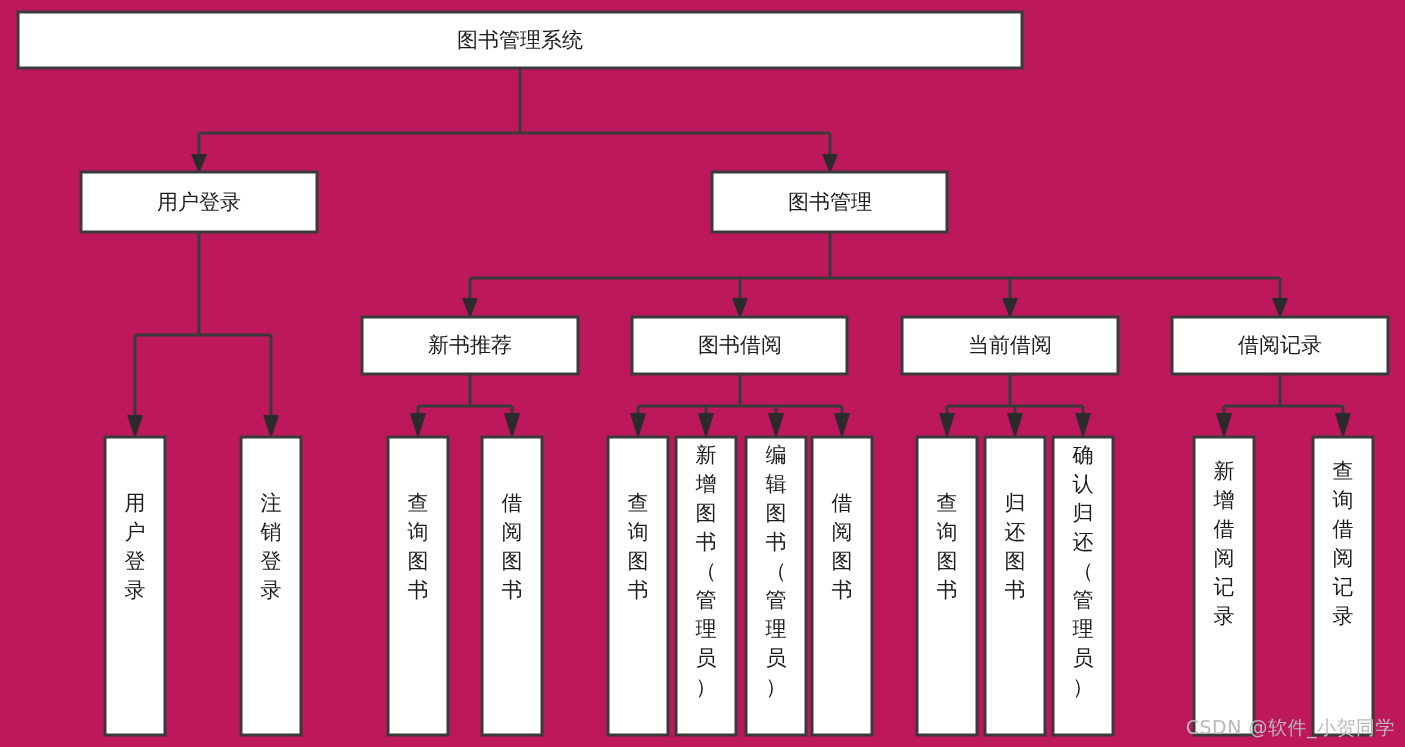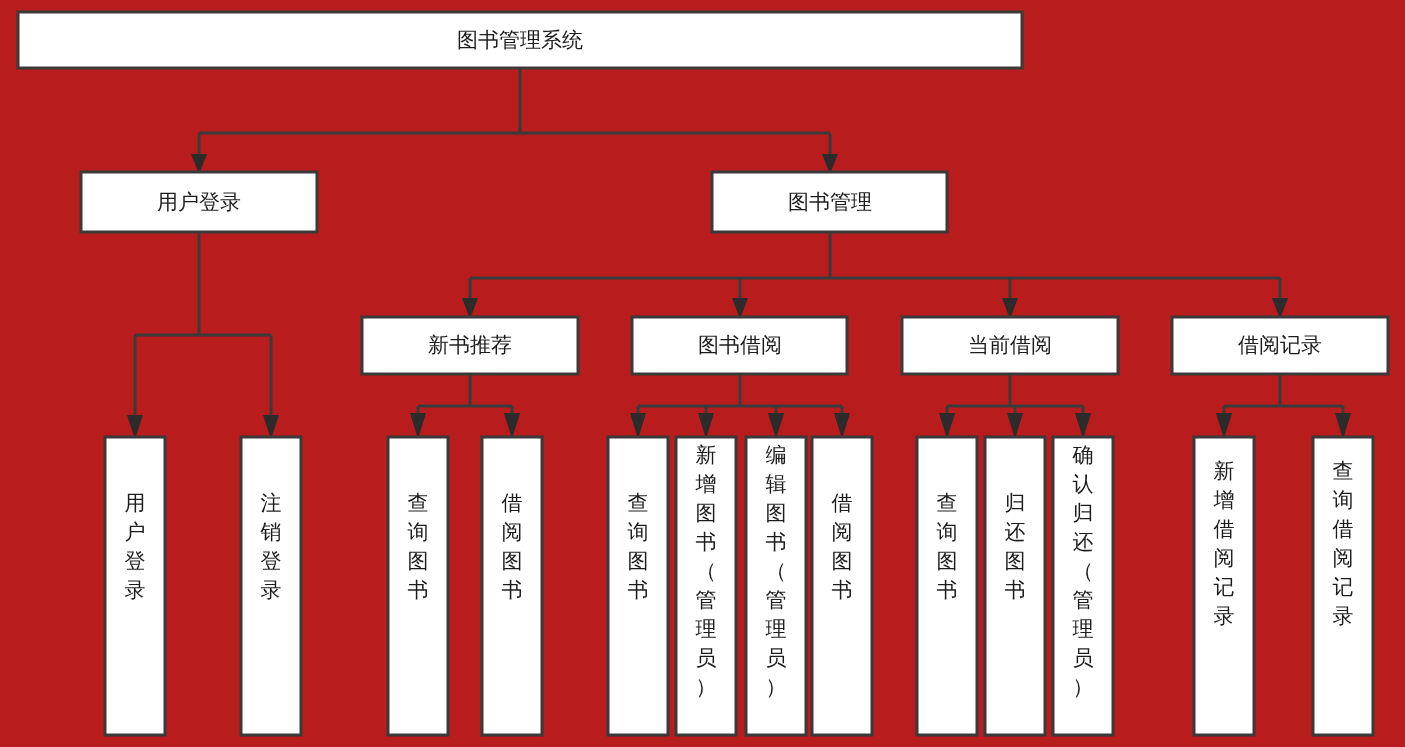--- a/index.html
+++ b/index.html
@@ -10,21 +10,21 @@
   body {
     width: 1405px;
     height: 747px;
     overflow: hidden;
     font-family: "DejaVu Sans", "Liberation Sans", sans-serif;
   }
   #diagram-root {
     position: relative;
     width: 1405px;
     height: 747px;
-    background: #b91c1c;
+    background: #be185d;
   }
   svg.flow {
     position: absolute;
     left: 0;
     top: 0;
     width: 1405px;
     height: 747px;
   }
   .node-rect {
     fill: #ffffff;
@@ -234,13 +234,14 @@
         <text class="node-label-v vtext" x="1224" y="478"><tspan x="1224" dy="0">新</tspan><tspan x="1224" dy="29">增</tspan><tspan x="1224" dy="29">借</tspan><tspan x="1224" dy="29">阅</tspan><tspan x="1224" dy="29">记</tspan><tspan x="1224" dy="29">录</tspan></text>
       </g>
 
       <g>
         <rect class="node-rect" x="1313" y="437" width="60" height="298"></rect>
         <text class="node-label-v vtext" x="1343" y="478"><tspan x="1343" dy="0">查</tspan><tspan x="1343" dy="29">询</tspan><tspan x="1343" dy="29">借</tspan><tspan x="1343" dy="29">阅</tspan><tspan x="1343" dy="29">记</tspan><tspan x="1343" dy="29">录</tspan></text>
       </g>
     </g>
   </svg>
 
+  <div class="watermark">CSDN @软件_小贺同学</div>
 </div>
 
 </body></html>

